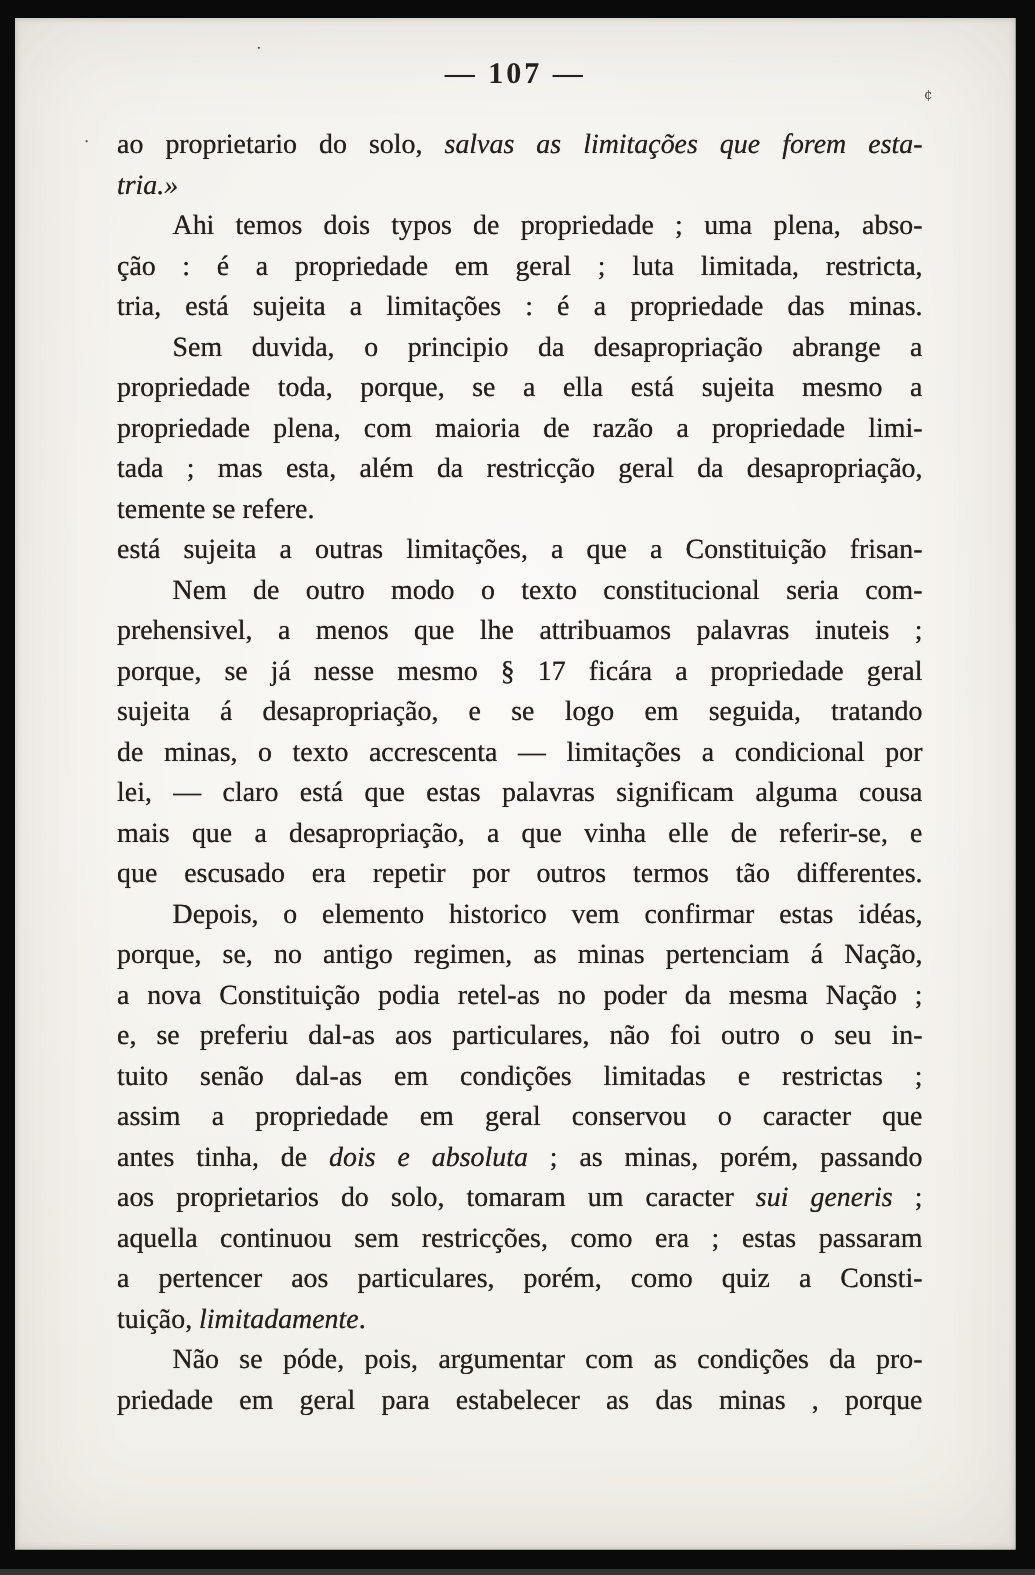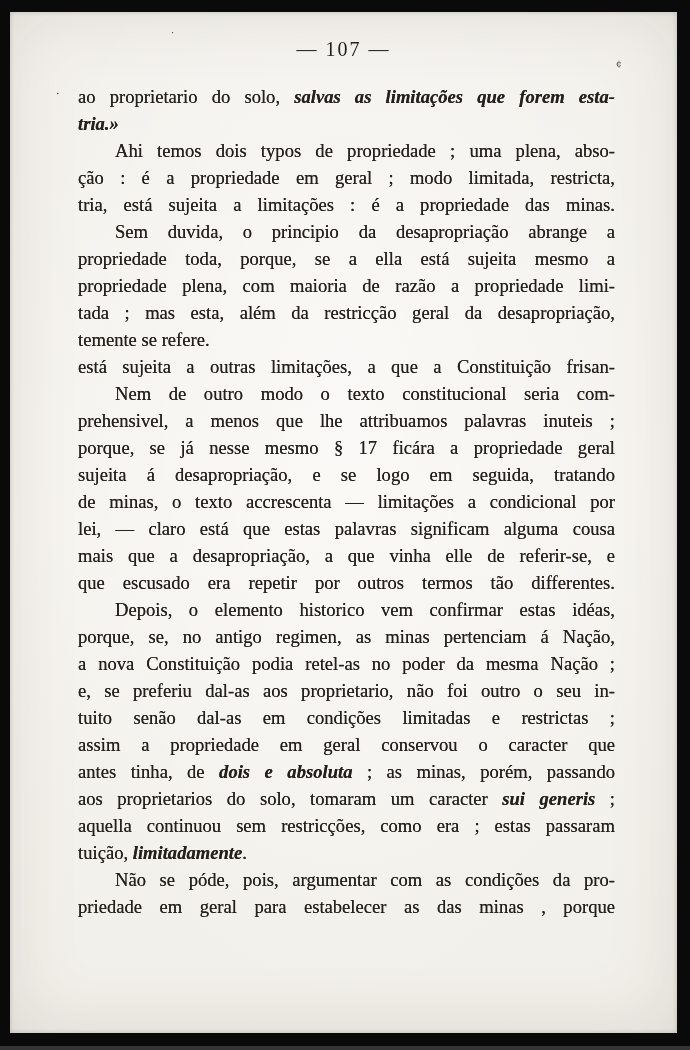--- a/index.html
+++ b/index.html
@@ -15,56 +15,56 @@
   .paper {
     position:absolute; left:10px; top:12px; width:667px; height:1021px;
     background:#f5f3ee;
     background-image:
       radial-gradient(ellipse at 50% 40%, rgba(255,255,255,.5), rgba(255,255,255,0) 70%),
       linear-gradient(180deg, #f3f1ec 0%, #f6f4ef 50%, #f1efe9 100%);
     box-shadow: inset 0 0 70px rgba(90,84,70,.14), inset 0 0 5px rgba(0,0,0,.18);
   }
   .page-number {
     position:absolute; top:26px; left:0; width:100%;
-    text-align:center; font-size:20px; font-weight:normal;
+    text-align:center; font-size:20px; font-weight:bold;
     letter-spacing:2px; color:#24211d;
   }
   .text-block {
     position:absolute; left:68px; top:71px; width:537px;
     font-size:18.6px; color:#24211d;
     text-shadow:0 0 .45px rgba(36,33,29,.85);
   }
   .line {
     height:27px; line-height:27px; white-space:nowrap;
     text-align:justify; text-align-last:justify;
   }
   .line.no-just { text-align-last:left; }
   .line.indent { text-indent:37px; }
   .seg { white-space:normal; }
-  .italic { font-style:italic;font-weight:bold; }
+  .italic { font-style:italic; }
   .mark {
     position:absolute; color:#4a453e; text-shadow:none;
     font-family:"DejaVu Serif",serif;
   }
 </style>
 </head>
 <body>
 
 <div class="frame-strip"></div>
 
 <div class="paper">
   <div class="page-number">— 107 —</div>
   <div class="text-block" id="text-block">
       <div>
         <div class="line"><span class="seg">ao proprietario do solo, </span><span class="seg italic">salvas as limitações que forem esta-</span></div>
         <div class="line no-just"><span class="seg italic">tria.»</span></div>
       </div>
       <div>
         <div class="line indent"><span class="seg">Ahi temos dois typos de propriedade ; uma plena, abso-</span></div>
-        <div class="line"><span class="seg">ção : é a propriedade em geral ; modo limitada, restricta,</span></div>
+        <div class="line"><span class="seg">ção : é a propriedade em geral ; luta limitada, restricta,</span></div>
         <div class="line"><span class="seg">tria, está sujeita a limitações : é a propriedade das minas.</span></div>
       </div>
       <div>
         <div class="line indent"><span class="seg">Sem duvida, o principio da desapropriação abrange a</span></div>
         <div class="line"><span class="seg">propriedade toda, porque, se a ella está sujeita mesmo a</span></div>
         <div class="line"><span class="seg">propriedade plena, com maioria de razão a propriedade limi-</span></div>
         <div class="line"><span class="seg">tada ; mas esta, além da restricção geral da desapropriação,</span></div>
         <div class="line no-just"><span class="seg">temente se refere.</span></div>
         <div class="line"><span class="seg">está sujeita a outras limitações, a que a Constituição frisan-</span></div>
       </div>
@@ -75,26 +75,27 @@
         <div class="line"><span class="seg">sujeita á desapropriação, e se logo em seguida, tratando</span></div>
         <div class="line"><span class="seg">de minas, o texto accrescenta — limitações a condicional por</span></div>
         <div class="line"><span class="seg">lei, — claro está que estas palavras significam alguma cousa</span></div>
         <div class="line"><span class="seg">mais que a desapropriação, a que vinha elle de referir-se, e</span></div>
         <div class="line"><span class="seg">que escusado era repetir por outros termos tão differentes.</span></div>
       </div>
       <div>
         <div class="line indent"><span class="seg">Depois, o elemento historico vem confirmar estas idéas,</span></div>
         <div class="line"><span class="seg">porque, se, no antigo regimen, as minas pertenciam á Nação,</span></div>
         <div class="line"><span class="seg">a nova Constituição podia retel-as no poder da mesma Nação ;</span></div>
-        <div class="line"><span class="seg">e, se preferiu dal-as aos proprietario, não foi outro o seu in-</span></div>
+        <div class="line"><span class="seg">e, se preferiu dal-as aos particulares, não foi outro o seu in-</span></div>
         <div class="line"><span class="seg">tuito senão dal-as em condições limitadas e restrictas ;</span></div>
         <div class="line"><span class="seg">assim a propriedade em geral conservou o caracter que</span></div>
         <div class="line"><span class="seg">antes tinha, de </span><span class="seg italic">dois e absoluta</span><span class="seg"> ; as minas, porém, passando</span></div>
         <div class="line"><span class="seg">aos proprietarios do solo, tomaram um caracter </span><span class="seg italic">sui generis</span><span class="seg"> ;</span></div>
         <div class="line"><span class="seg">aquella continuou sem restricções, como era ; estas passaram</span></div>
+        <div class="line"><span class="seg">a pertencer aos particulares, porém, como quiz a Consti-</span></div>
         <div class="line no-just"><span class="seg">tuição, </span><span class="seg italic">limitadamente</span><span class="seg">.</span></div>
       </div>
       <div>
         <div class="line indent"><span class="seg">Não se póde, pois, argumentar com as condições da pro-</span></div>
         <div class="line"><span class="seg">priedade em geral para estabelecer as das minas , porque</span></div>
       </div>
     </div>
 <span class="mark" style="left: 606px; top: 47px; font-size: 9px;">¢</span>
     <span class="mark" style="left: 46px; top: 76px; font-size: 11px;">·</span>
     <span class="mark" style="left: 161px; top: 15px; font-size: 10px;">·</span>

